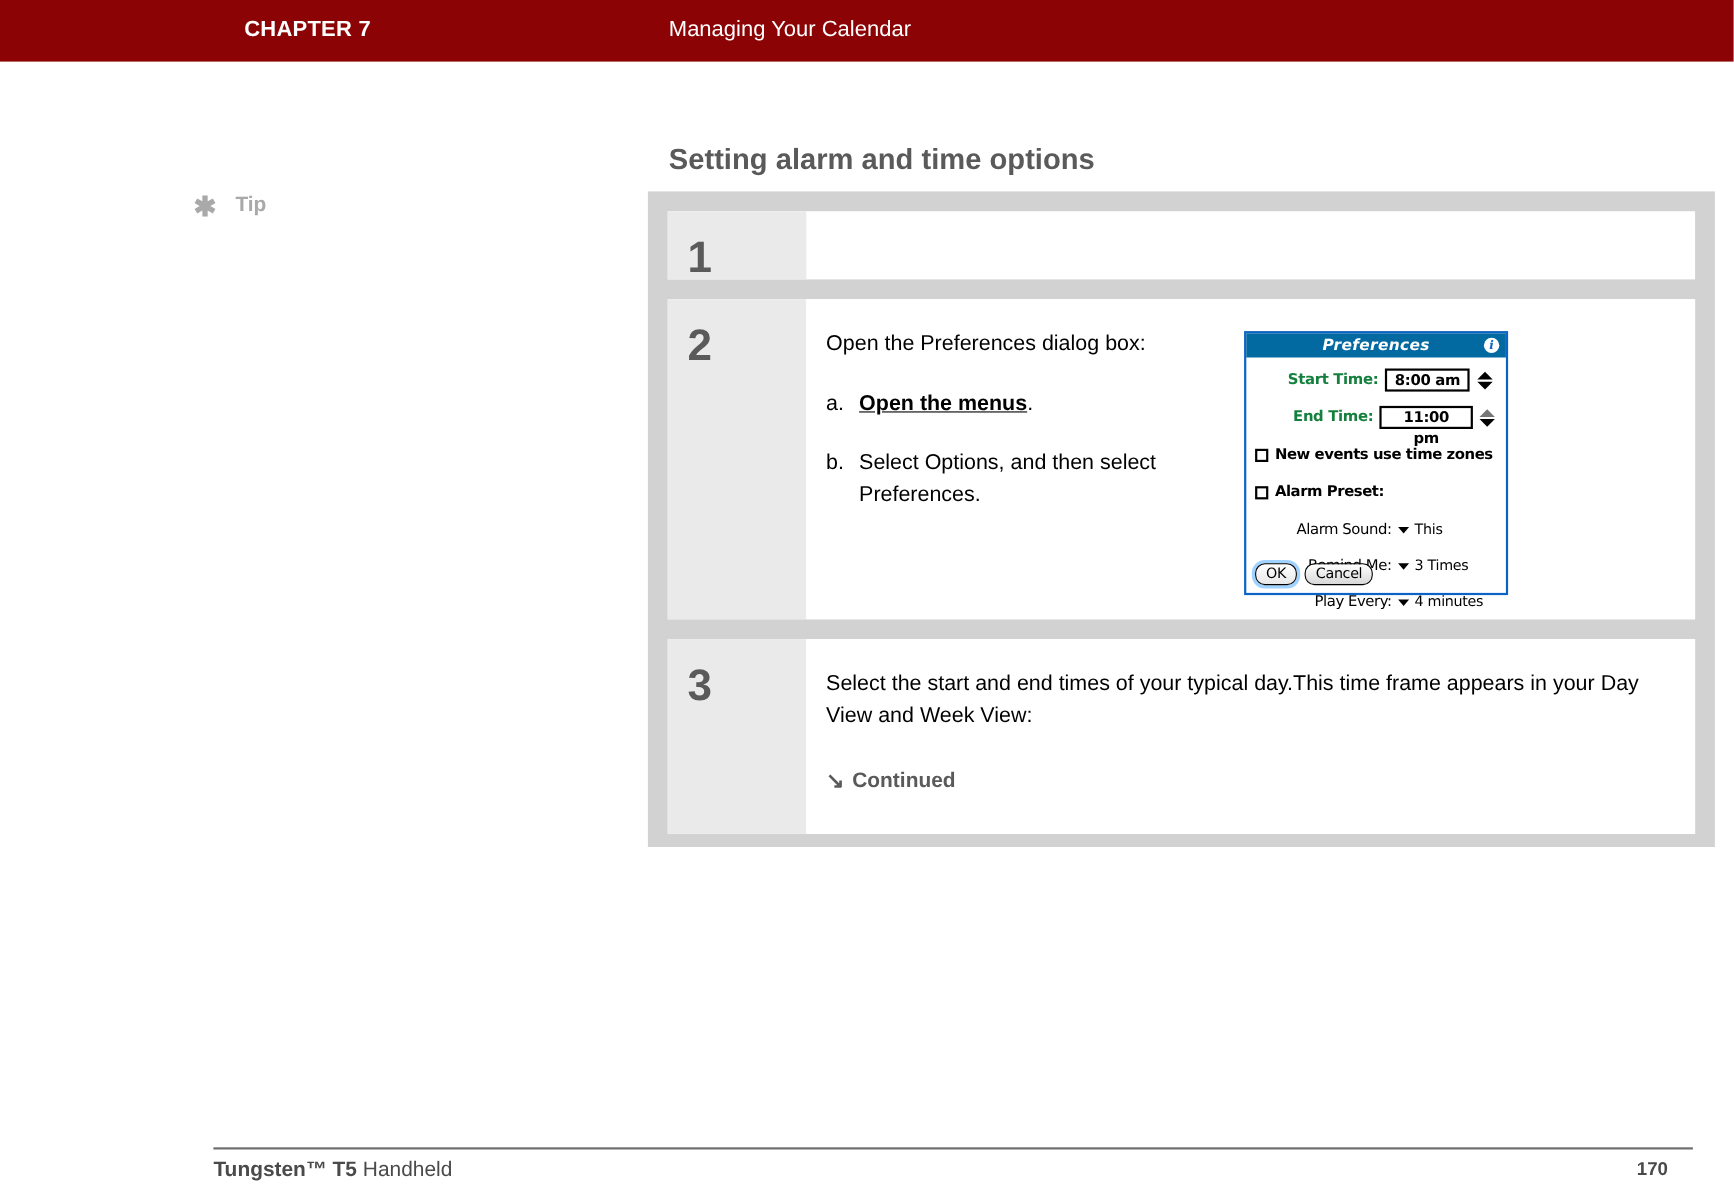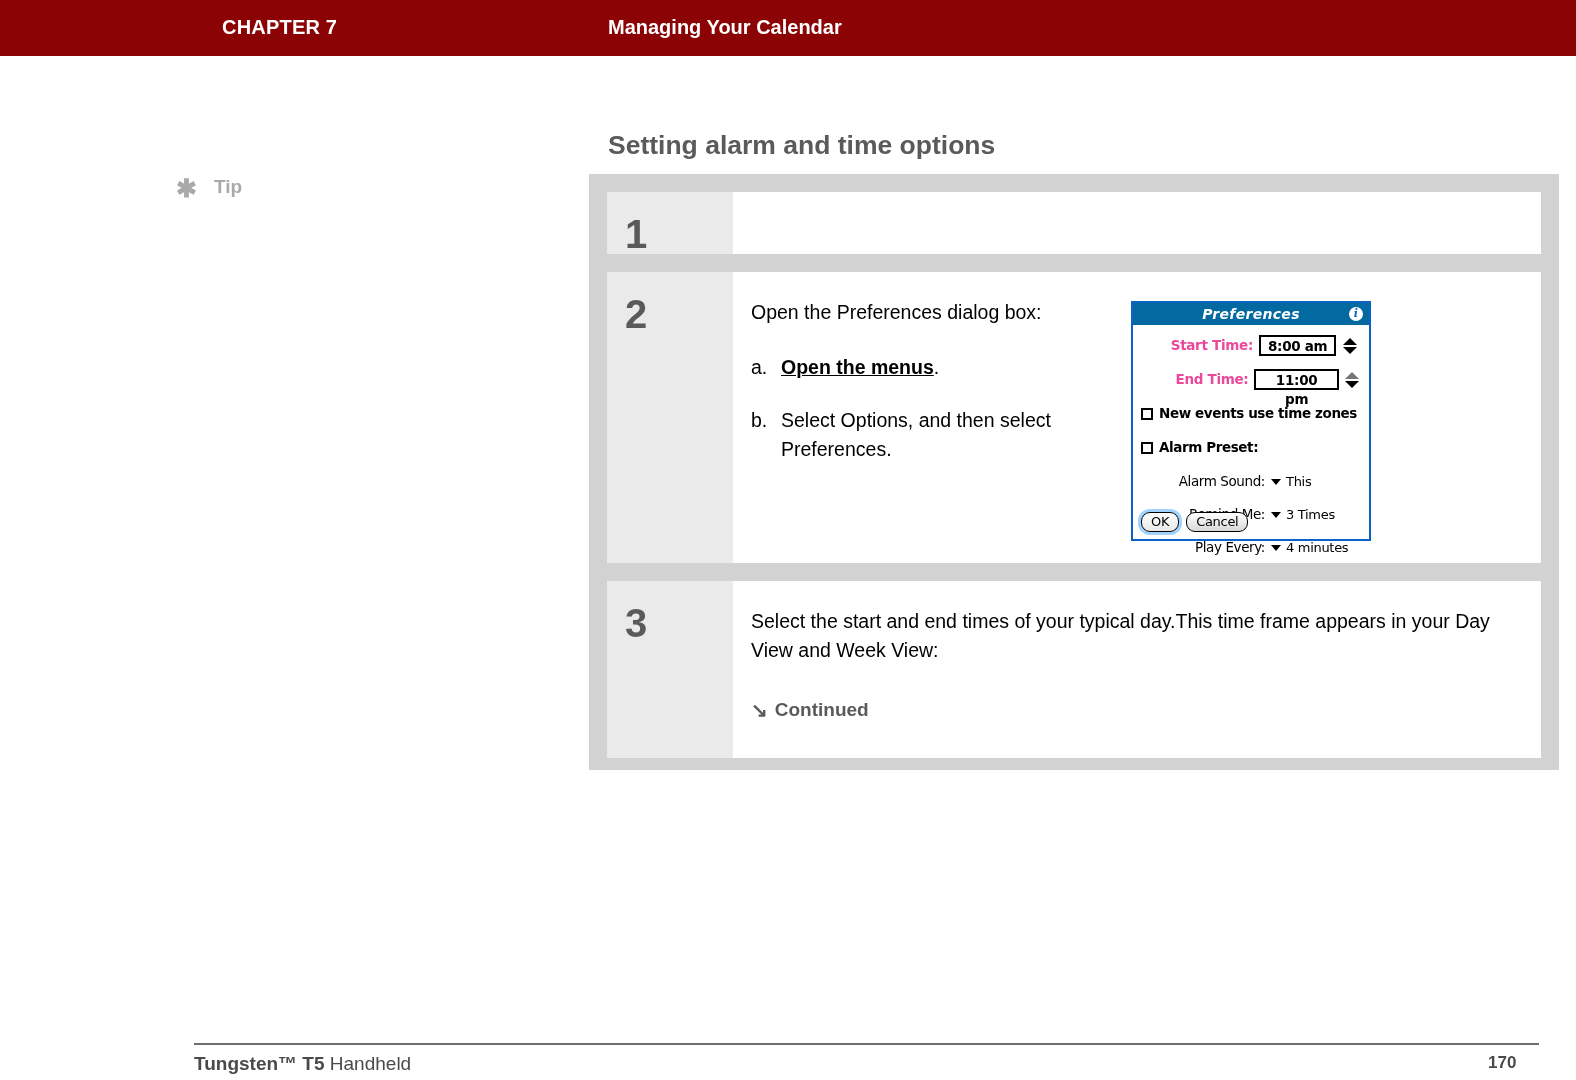--- a/index.html
+++ b/index.html
@@ -20,21 +20,21 @@
     color:#ffffff;
   }
   .header .chapter {
     position:absolute; left:222px; top:16px;
     font-size:20px; font-weight:bold;
     letter-spacing:0.2px;
     white-space:nowrap;
   }
   .header .chapter-title {
     position:absolute; left:608px; top:16px;
-    font-size:20px; font-weight:bold;
+    font-size:20px; font-weight:normal;
     white-space:nowrap;
   }
 
   
   .tip { position:absolute; left:176px; top:176px; width:300px; }
   .tip-head { position:relative; height:28px; }
   .tip-asterisk {
     position:absolute; left:0; top:2px;
     font-size:25px; line-height:20px; color:#a9a9a9;
     font-weight:bold;
@@ -148,21 +148,21 @@
   .pda-info {
     position:absolute; right:6px; top:4px;
     width:14px; height:14px; border-radius:50%;
     background:#ffffff; color:#0b63c6;
     font-size:11px; font-weight:bold; line-height:14px; text-align:center;
     font-family:"DejaVu Serif", serif;
   }
   .pda-body { padding:6px 8px 0 8px; }
   .pda-row { display:flex; align-items:center; margin-bottom:5px; }
   .pda-lab {
-    font-size:13.5px; font-weight:bold; color:#ec4899;
+    font-size:13.5px; font-weight:bold; color:#15803d;
     text-align:right; width:118px; padding-right:6px;
     letter-spacing:-0.3px;
   }
   .pda-field {
     border:2px solid #000; background:#fff;
     font-size:13.5px; font-weight:bold; letter-spacing:-0.3px;
     padding:0 7px; height:21px; line-height:19px; min-width:76px;
     text-align:center;
   }
   .spin { width:18px; margin-left:5px; display:flex; flex-direction:column; align-items:center; gap:2px; }

